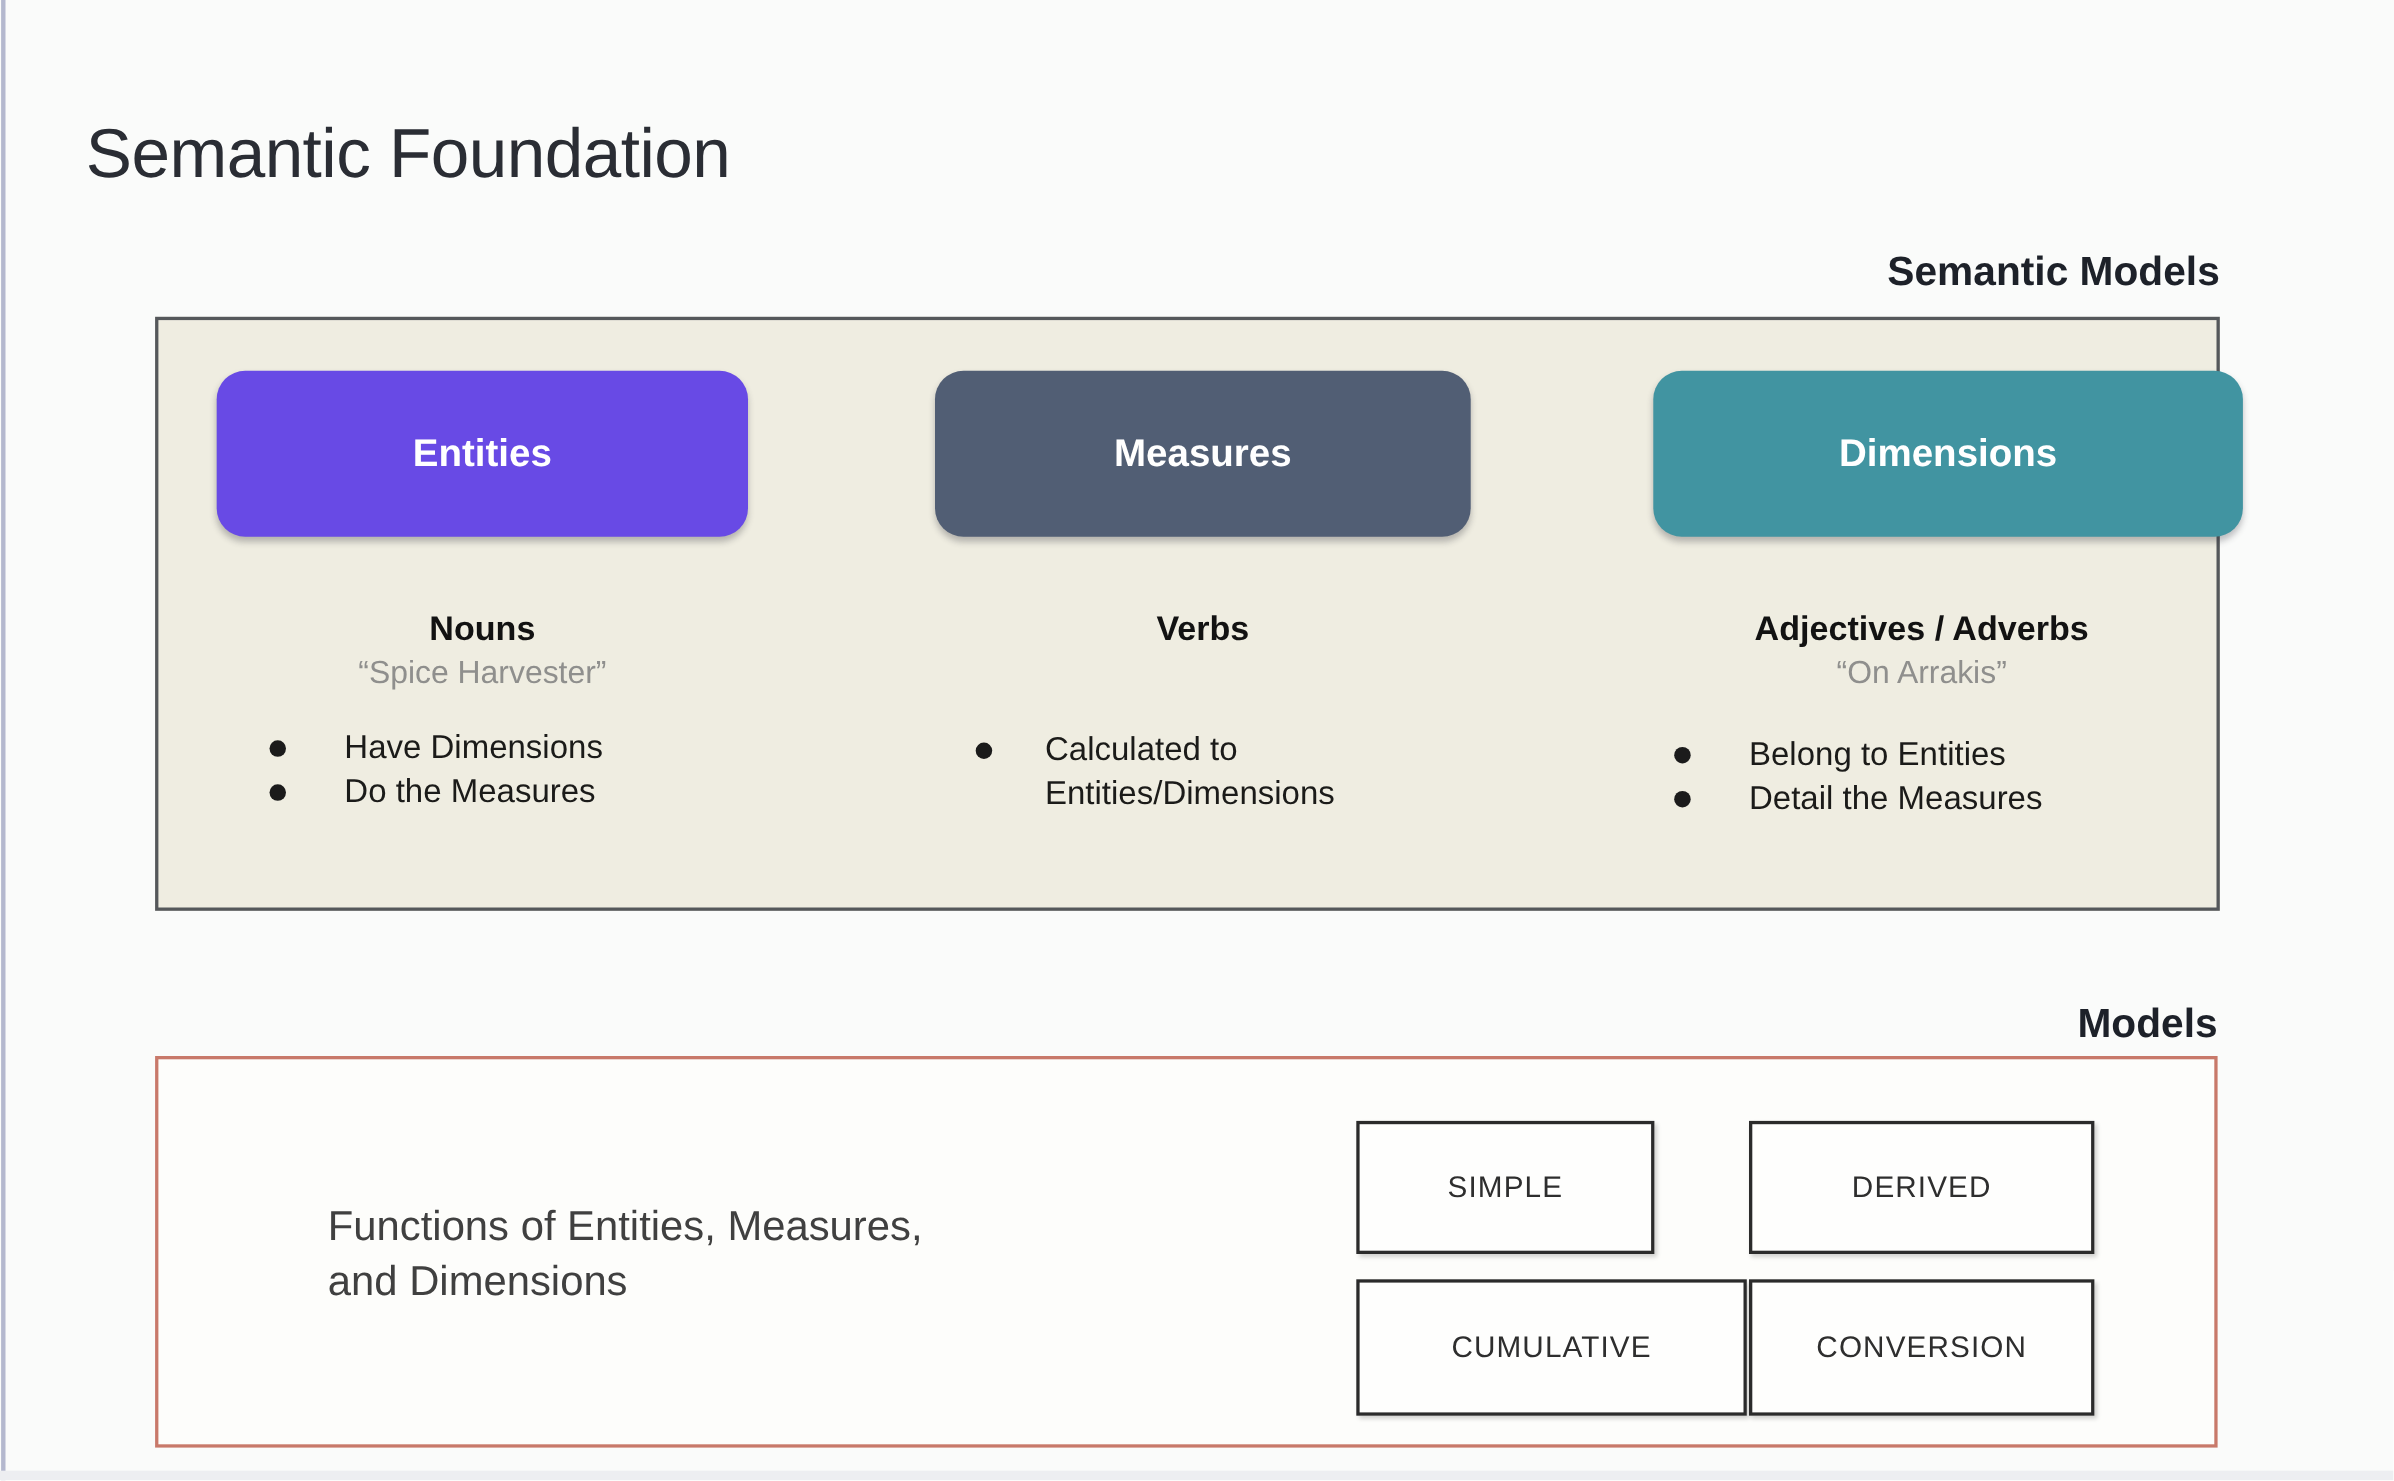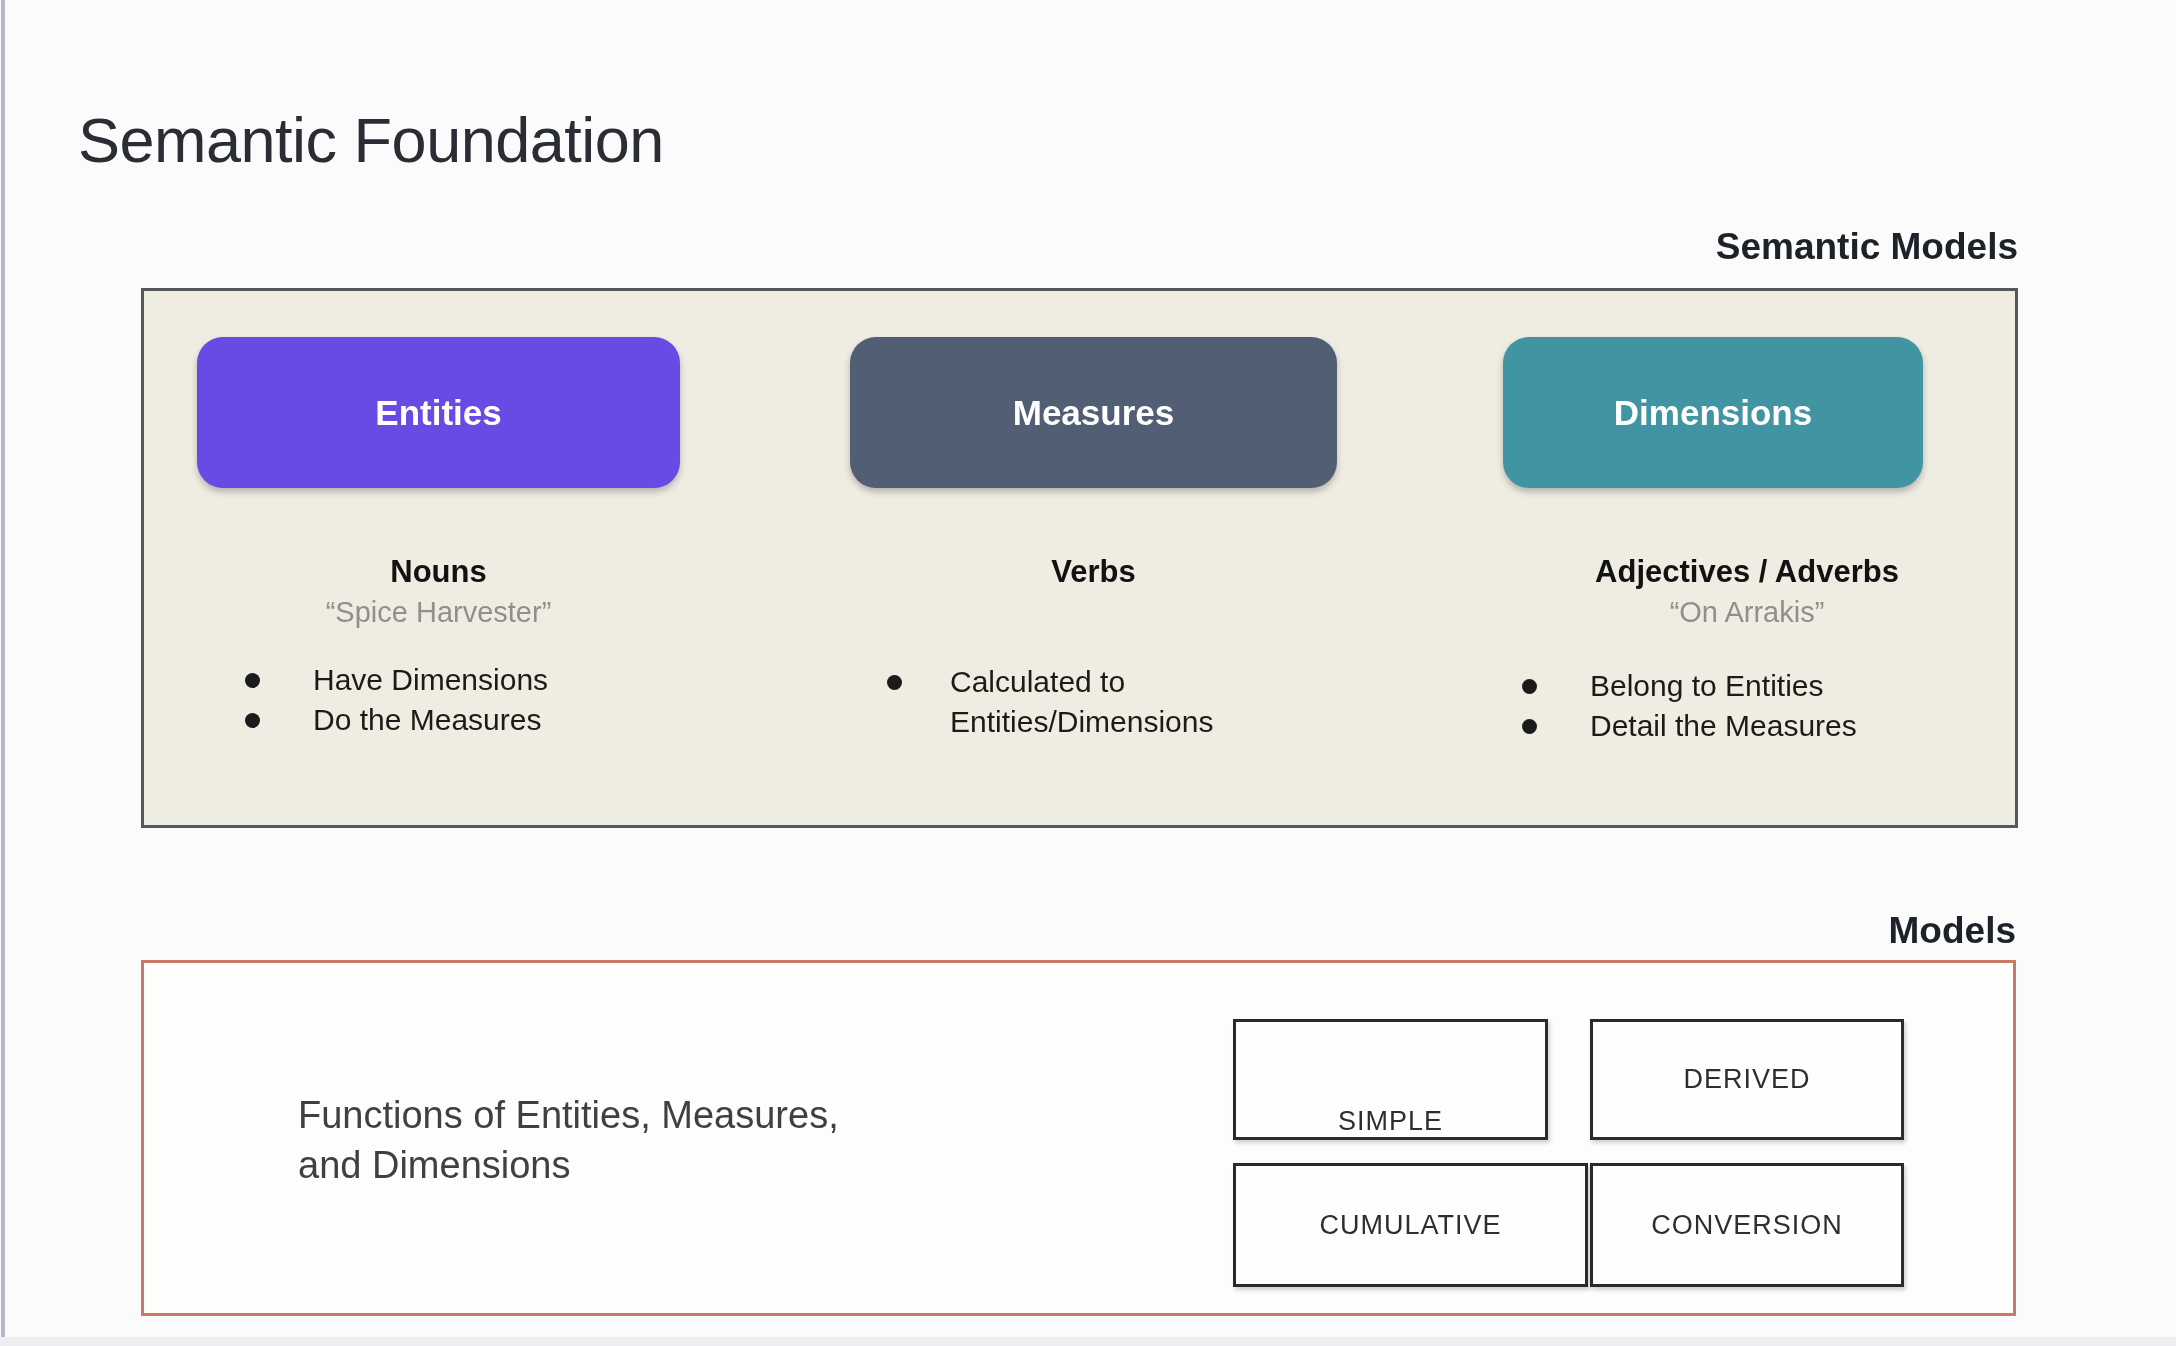--- a/index.html
+++ b/index.html
@@ -33,21 +33,21 @@
   }
 
   .pill{
     position:absolute;top:337px;height:151px;border-radius:26px;
     display:flex;align-items:center;justify-content:center;
     color:#ffffff;font-weight:700;font-size:35px;
     box-shadow:0 4px 6px rgba(50,50,60,0.30);
   }
   .pill-entities{left:197px;width:483px;background:#684AE5;}
   .pill-measures{left:850px;width:487px;background:#515E74;}
-  .pill-dimensions{left:1503px;width:420px;background:#4194A1;}
+  .pill-dimensions{left:1503px;width:536px;background:#4194A1;}
 
   .col-text{position:absolute;top:554px;text-align:center;}
   .col-text-entities{left:197px;width:483px;}
   .col-text-measures{left:850px;width:487px;}
   .col-text-dimensions{left:1503px;width:488px;}
   .role{font-size:31px;font-weight:700;color:#121212;line-height:1.15;}
   .example{font-size:29px;color:#8F8F8D;margin-top:6px;}
 
   .bullets{
     position:absolute;margin:0;padding:0;list-style:none;
@@ -67,21 +67,21 @@
     position:absolute;left:298px;top:1090px;
     font-size:38px;line-height:50px;color:#404040;
   }
 
   .tile{
     position:absolute;background:#FEFEFD;border:3px solid #2B2B2B;box-sizing:border-box;
     display:flex;align-items:center;justify-content:center;
     font-size:27px;letter-spacing:1px;color:#2E2E2E;
     box-shadow:2px 3px 4px rgba(0,0,0,0.18);
   }
-  .tile-simple{left:1233px;top:1019px;width:315px;height:121px;align-items:flex-end;}
+  .tile-simple{left:1233px;top:1019px;width:271px;height:121px;}
   .tile-derived{left:1590px;top:1019px;width:314px;height:121px;}
   .tile-cumulative{left:1233px;top:1163px;width:355px;height:124px;}
   .tile-conversion{left:1590px;top:1163px;width:314px;height:124px;}
 </style>
 </head>
 <body>
 
 <div class="slide">
   <div class="left-edge"></div>
   <div class="bottom-strip"></div>

